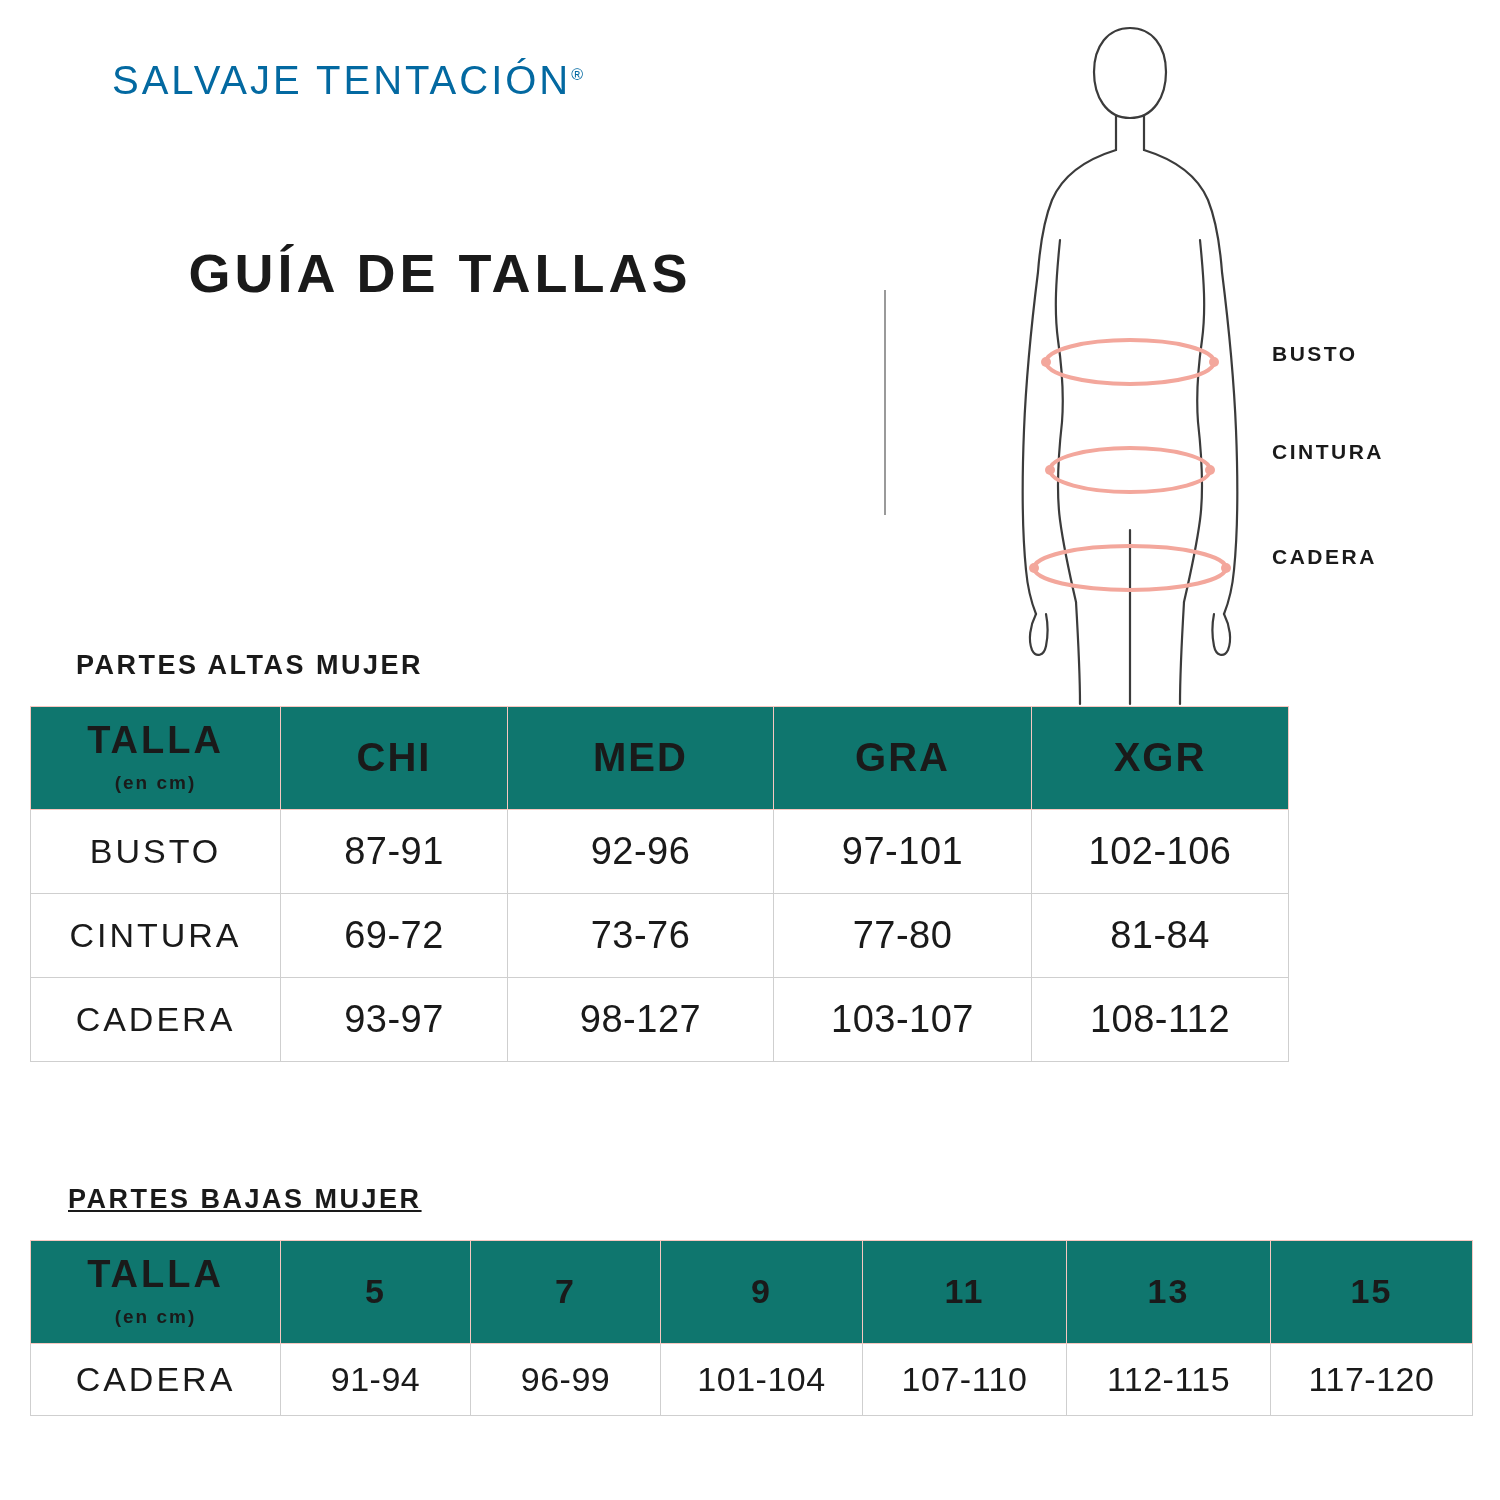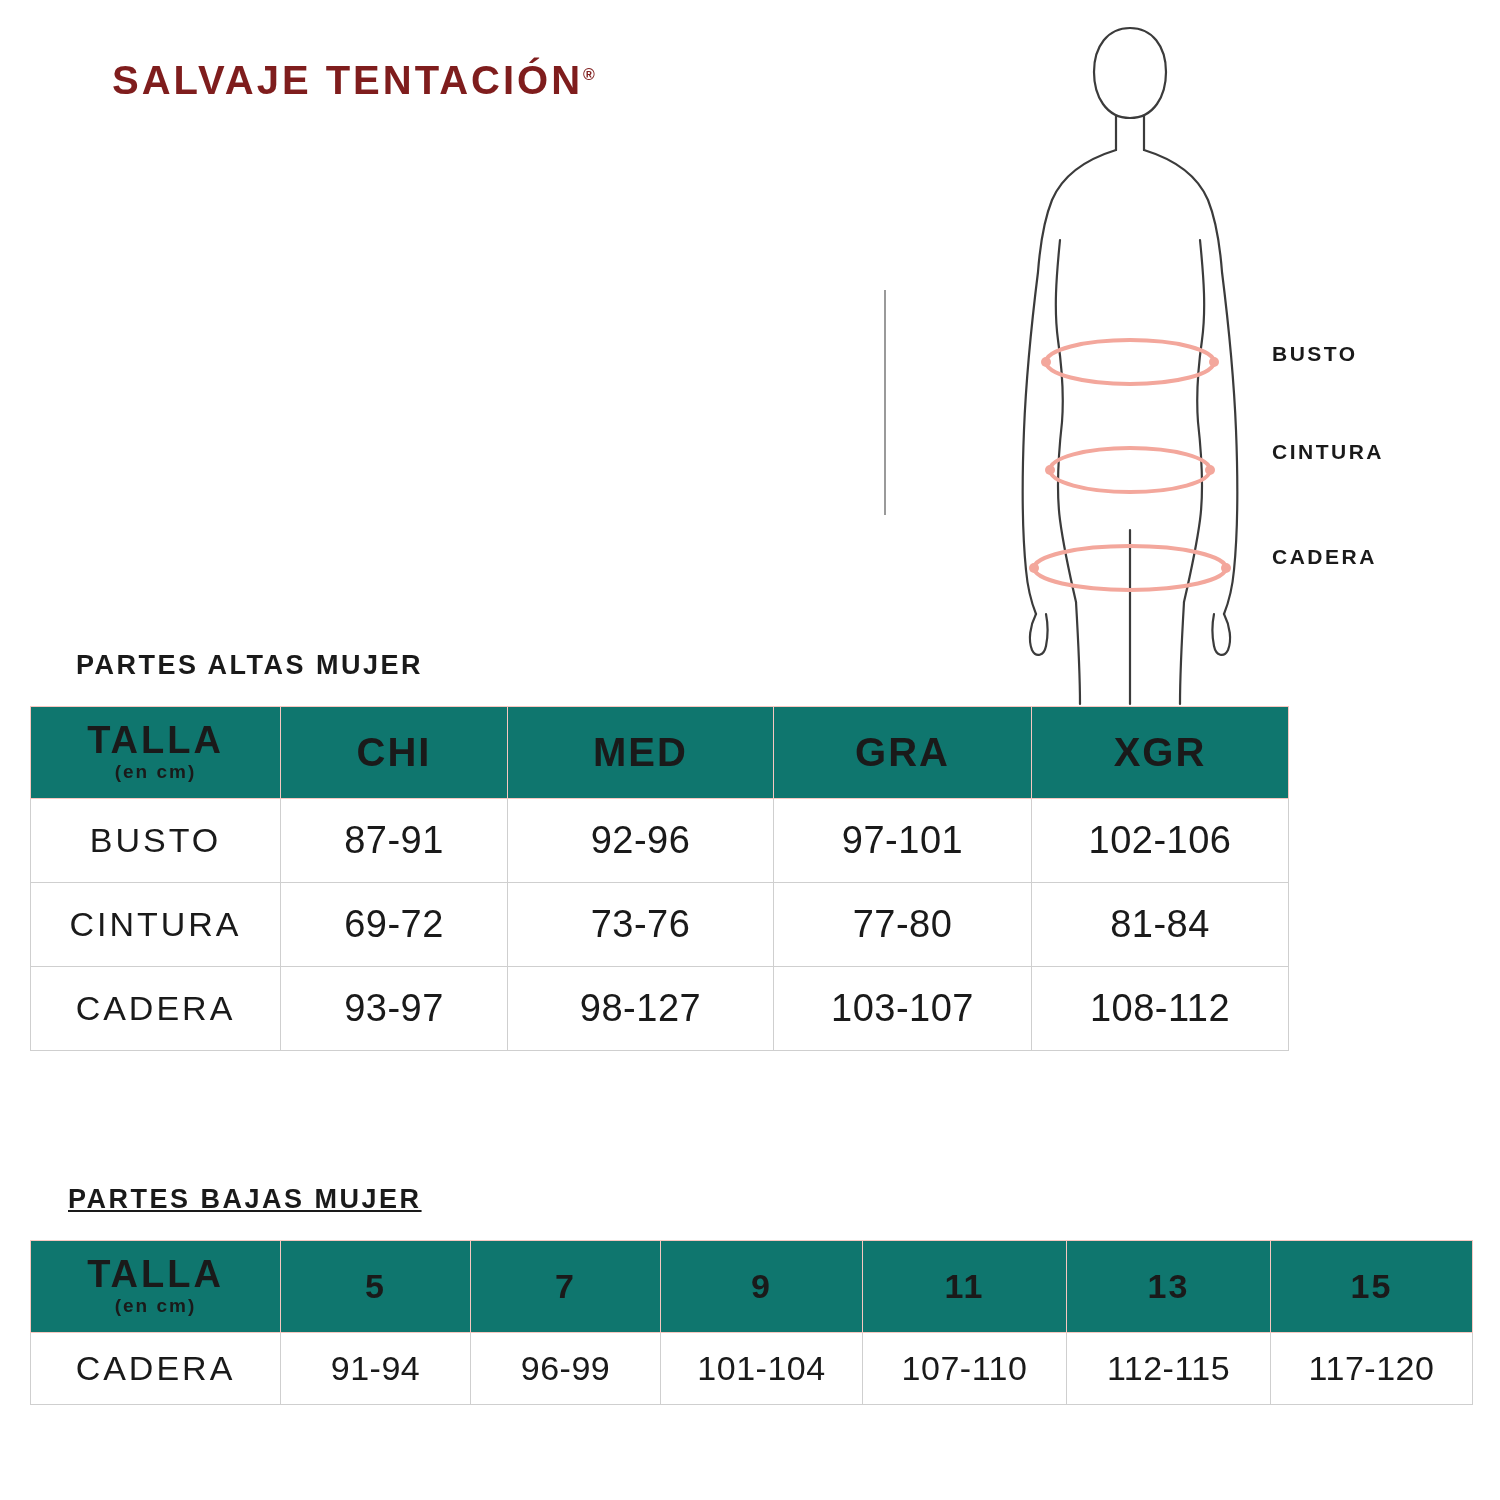--- a/index.html
+++ b/index.html
@@ -15,23 +15,23 @@
     position: relative;
     overflow: hidden;
   }
 
   
   .brand {
     position: absolute;
     left: 112px;
     top: 58px;
     font-size: 40px;
-    font-weight: bold;
+    font-weight: normal;
     letter-spacing: 3px;
-    color: #7f1d1d;
+    color: #0369a1;
     white-space: nowrap;
   }
   .brand .reg {
     font-size: 16px;
     vertical-align: super;
     letter-spacing: 0;
   }
 
   
   .intro {
@@ -135,21 +135,21 @@
     font-weight: bold;
     letter-spacing: 3px;
     line-height: 1.05;
     padding: 14px 0 16px 0;
   }
   .hdr-talla .sub {
     display: block;
     font-size: 19px;
     font-weight: bold;
     letter-spacing: 2px;
-    margin-top: 1px;
+    margin-top: 12px;
   }
   .hdr-size {
     font-size: 40px;
     font-weight: bold;
     letter-spacing: 2px;
   }
   .row-label {
     font-size: 34px;
     letter-spacing: 3px;
     padding: 20px 0;
@@ -164,20 +164,21 @@
   .bottom-table .cell-val { font-size: 34px; padding: 16px 0; }
 </style>
 </head>
 <body>
 
 <div class="brand">
   <span>SALVAJE TENTACIÓN</span><span class="reg">®</span>
 </div>
 
 <div class="intro">
+  <h1 class="intro-title">GUÍA DE TALLAS</h1>
 </div>
 
 <div class="vrule"></div>
 
 <div class="figure-wrap">
   <svg width="340" height="700" viewBox="0 0 340 700" xmlns="http://www.w3.org/2000/svg">
     <g fill="none" stroke="#3b3b3b" stroke-width="2.2" stroke-linecap="round" stroke-linejoin="round">
 
       <path d="M170 18 C148 18 134 36 134 62 C134 86 146 108 170 108 C194 108 206 86 206 62 C206 36 192 18 170 18 Z"></path>
 

